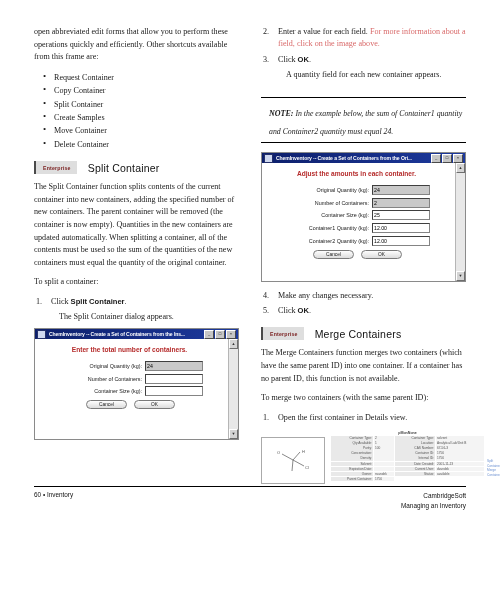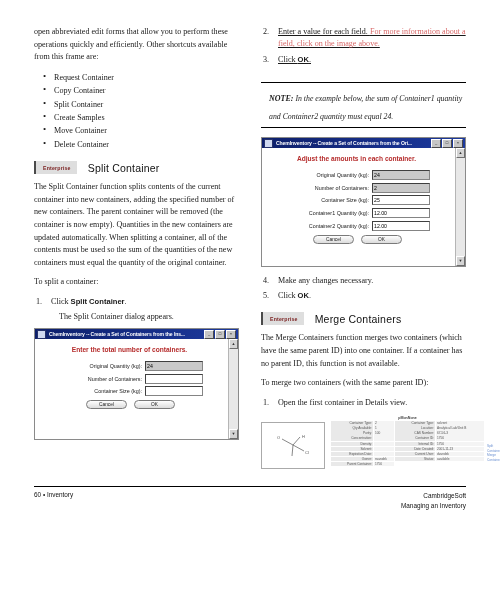--- a/index.html
+++ b/index.html
@@ -175,26 +175,27 @@
             <span class="obtn">OK</span>
           </div>
           <div class="dlgfill"></div>
         </div>
       </div>
 
     </div>
 
     <div class="col">
 
-      <ol class="steps" start="2" style="counter-reset:st 1;text-decoration:underline;">
+      <ol class="steps" start="2" style="counter-reset:st 1;">
         <li>
           <span>Enter a value for each field. </span><span class="red">For more information about a field, click on the image above.</span>
         </li>
         <li>
           <span>Click </span><b class="bd">OK</b><span>.</span>
+          <span class="substep">A quantity field for each new container appears.</span>
         </li>
       </ol>
 
       <div class="notebox">
         <span class="nlabel">NOTE:</span><span class="ntext"> In the example below, the sum of Container1 quantity and Container2 quantity must equal 24.</span>
       </div>
 
       <div class="dlg">
         <div class="tbar">
           <span class="tico"></span>

